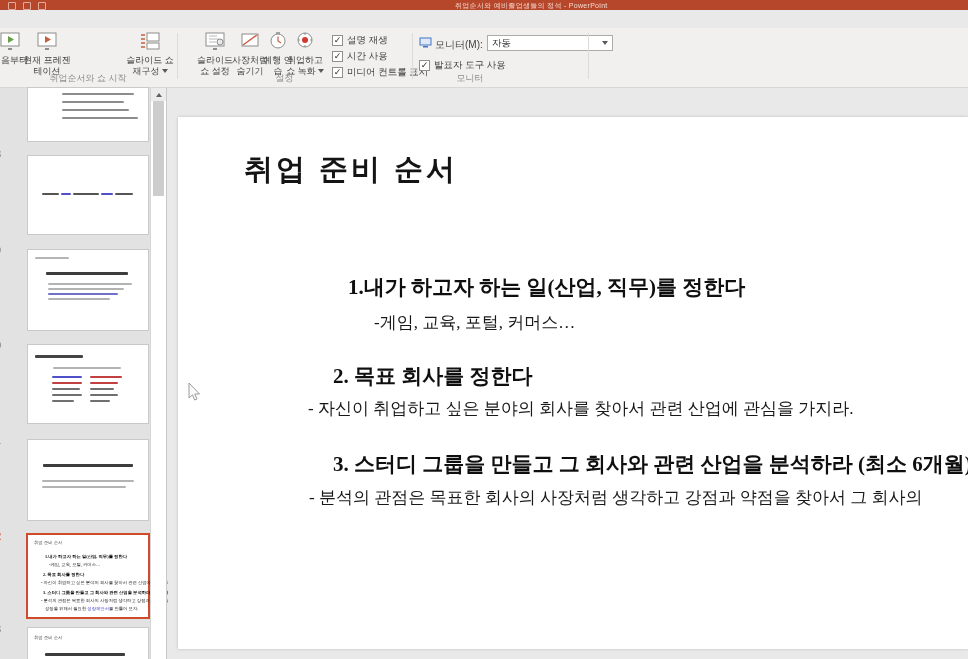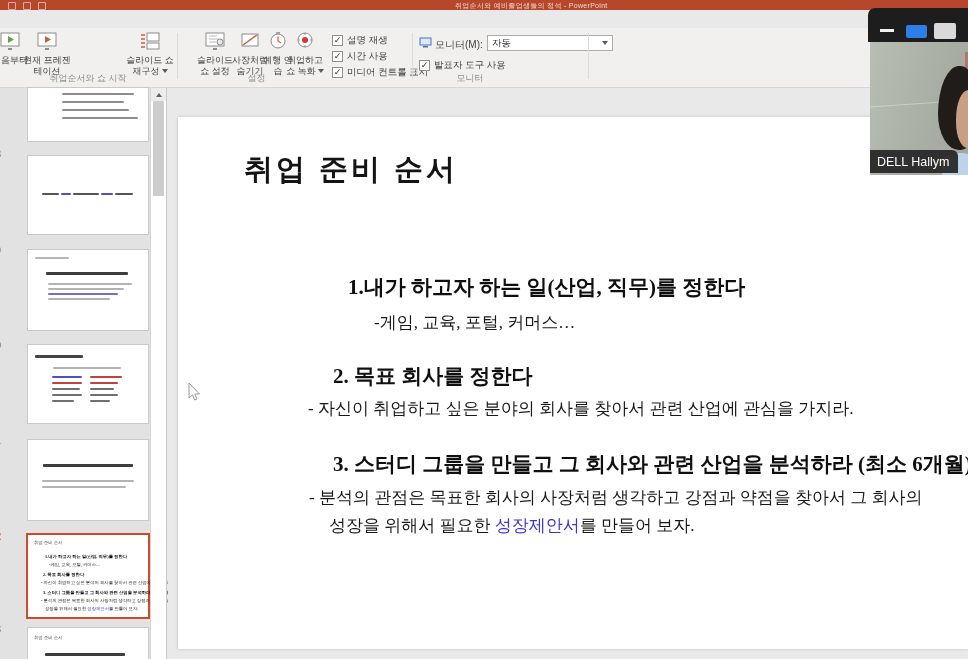--- a/index.html
+++ b/index.html
@@ -170,21 +170,21 @@
       <span>설명 재생</span>
     </div>
     <div class="cbrow" style="left:332px;top:22px;">
       <span class="cb">✓</span>
       <span>시간 사용</span>
     </div>
     <div class="cbrow" style="left:332px;top:38px;">
       <span class="cb">✓</span>
       <span>미디어 컨트롤 표시</span>
     </div>
-    <div class="glabel" style="left:164px;width:185px;">설정</div>
+    <div class="glabel" style="left:192px;width:185px;">설정</div>
     <div class="vsep" style="left:412px;"></div>
 
     <span class="monlabel" style="left:419px;top:9px;">
       <svg width="13" height="11" viewBox="0 0 13 11">
           <rect x="1" y="1" width="11" height="7" fill="#dfe9f5" stroke="#4472c4"></rect>
           <rect x="4" y="9" width="5" height="1.5" fill="#4472c4"></rect>
         </svg>
     </span>
     <span class="monlabel" style="left:435px;top:10px;">모니터(M):</span>
     <div class="combo" style="left:487px;top:7px;">
@@ -285,40 +285,22 @@
     <div class="stitle">취업 준비 순서</div>
 
     <div class="sh" style="left:170px;top:156px;">1.내가 하고자 하는 일(산업, 직무)를  정한다</div>
     <div class="ss" style="left:196px;top:194px;">-게임, 교육, 포털, 커머스…</div>
 
     <div class="sh" style="left:155px;top:245px;">2. 목표  회사를  정한다</div>
     <div class="ss" style="left:130px;top:280px;">- 자신이 취업하고 싶은 분야의 회사를 찾아서 관련 산업에 관심을  가지라.</div>
 
     <div class="sh" style="left:155px;top:333px;">3. 스터디 그룹을 만들고 그 회사와 관련 산업을 분석하라 (최소 6개월)</div>
     <div class="ss" style="left:131px;top:369px;">- 분석의 관점은 목표한 회사의 사장처럼 생각하고 강점과 약점을 찾아서 그 회사의</div>
-    <div class="ss" style="left:151px;top:397px;">
-      <span>성장을 위해서 필요한 </span><span class="blue">성장제안서</span><span>를 만들어 보자.</span>
-    </div>
   </div>
 
   <div class="cursor">
     <svg width="15" height="20" viewBox="0 0 15 20">
         <polygon points="1,0 1,15 4.5,11.8 6.6,17 9,16 6.8,11 11.5,11" fill="#fbfbfb" stroke="#9a9a9a" stroke-width="1"></polygon>
       </svg>
   </div>
 
-  <div class="webcam">
-    <div class="wc-bar">
-      <div class="wc-min"></div>
-      <div class="wc-blue"></div>
-      <div class="wc-gray"></div>
-    </div>
-    <div class="wc-video">
-      <div class="wc-line"></div>
-      <div class="wc-sliver"></div>
-      <div class="wc-hair"></div>
-      <div class="wc-face"></div>
-      <div class="wc-shirt"></div>
-      <div class="wc-label">DELL Hallym</div>
-    </div>
-  </div>
 
 </div>
 
 </body></html>

